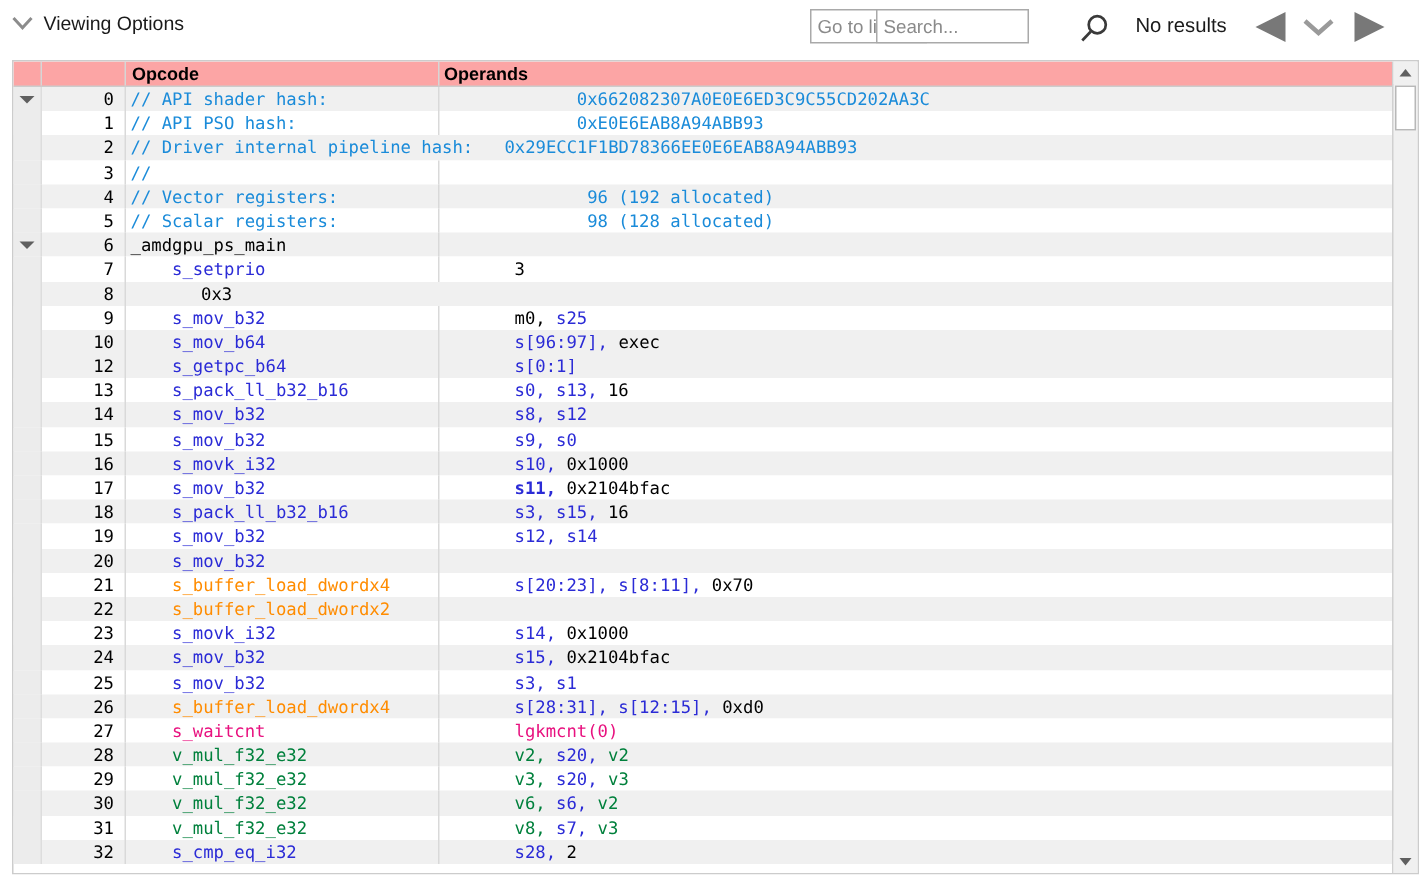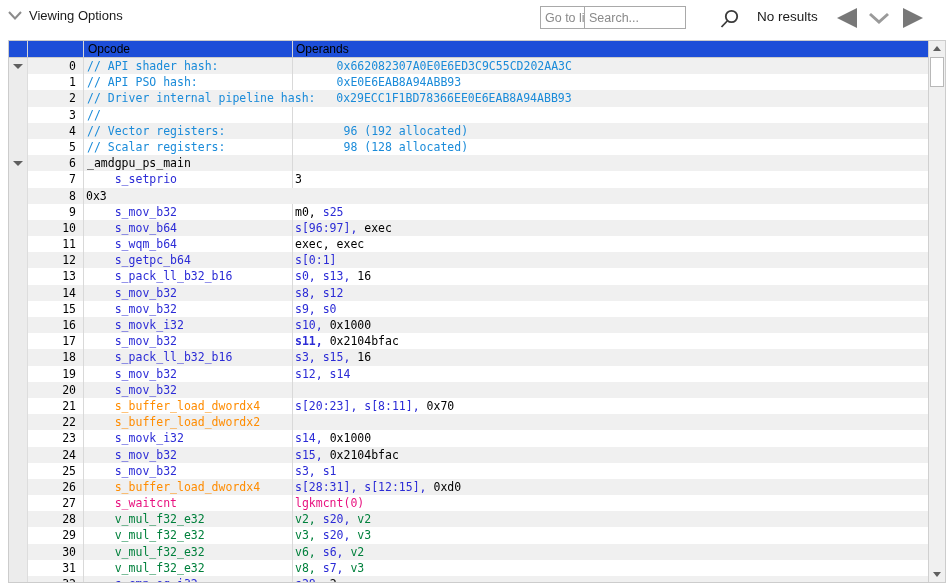--- a/index.html
+++ b/index.html
@@ -23,39 +23,39 @@
   .mag{position:absolute;left:718px;top:9px;pointer-events:none;}
   .noresults{position:absolute;left:757px;top:9px;font-size:13.5px;color:#1a1a1a;}
   .navbtn{position:absolute;top:7px;width:30px;height:24px;background:transparent;border:none;padding:0;cursor:pointer;}
   #prev{left:831px;} #chev{left:867px;top:11px;} #next{left:899px;}
   
   .isa{
     position:absolute;left:8px;top:40px;width:938px;height:543px;
     box-sizing:border-box;border:1px solid #cccccc;background:#fff;overflow:hidden;
   }
   .isa-inner{position:absolute;left:0;top:0;right:17px;bottom:0;overflow:hidden;}
-  .hdr{display:flex;height:17px;box-sizing:border-box;border-bottom:1px solid #cccccc;background:#1d4ed8;
-       font-size:12px;font-weight:normal;color:#000;}
+  .hdr{display:flex;height:17px;box-sizing:border-box;border-bottom:1px solid #cccccc;background:#fca5a5;
+       font-size:12px;font-weight:bold;color:#000;}
   .hc{box-sizing:border-box;height:100%;line-height:16px;}
   .h-gutter{width:19px;border-right:1px solid #d6d6d6;}
   .h-num{width:56px;border-right:1px solid #d6d6d6;}
   .h-op{width:209px;border-right:1px solid #d6d6d6;padding-left:4px;}
   .h-args{flex:1;padding-left:3px;}
   .rows{position:absolute;left:0;top:17px;right:0;bottom:0;overflow:hidden;}
   .row{display:flex;height:16.2px;line-height:16.2px;background:#fff;
        font-family:"DejaVu Sans Mono","Liberation Mono",monospace;font-size:11.5px;}
   .row.even{background:#f0f0f0;}
   .cell{box-sizing:border-box;height:100%;}
   .c-gutter{width:19px;background:#ececec;border-right:1px solid #dddddd;position:relative;flex:none;}
   .tri{position:absolute;left:4px;top:6px;width:0;height:0;
        border-left:5px solid transparent;border-right:5px solid transparent;border-top:5px solid #5f5f5f;}
   .c-num{width:56px;flex:none;text-align:right;padding-right:7px;border-right:1px solid #d9d9d9;color:#000;}
   .c-op{width:209px;flex:none;border-right:1px solid #d9d9d9;padding-left:3px;white-space:pre;overflow:visible;}
   .c-op.cspan{width:auto;flex:1;border-right:none;}
-  .c-args{flex:1;padding-left:2px;white-space:pre;overflow:hidden;}
+  .c-args{flex:1;padding-left:2px;white-space:pre;overflow:hidden;margin-left:48px;}
   
   .sbar{position:absolute;right:0;top:0;bottom:0;width:17px;background:#f0f0f0;border-left:1px solid #d0d0d0;box-sizing:border-box;}
   .sbtn{position:absolute;left:0;width:16px;height:15px;display:flex;align-items:center;justify-content:center;background:#f0f0f0;cursor:pointer;}
   .sbtn.up{top:0;} .sbtn.down{bottom:0;}
   .arr-up{width:0;height:0;border-left:4px solid transparent;border-right:4px solid transparent;border-bottom:5px solid #5f5f5f;}
   .arr-dn{width:0;height:0;border-left:4px solid transparent;border-right:4px solid transparent;border-top:5px solid #5f5f5f;}
   .thumb{position:absolute;left:1px;top:16px;width:14px;height:30px;background:#ffffff;border:1px solid #b8b8b8;box-sizing:border-box;cursor:grab;}
 </style>
 </head>
 <body>
@@ -164,26 +164,20 @@
           <div class="cell c-num">9</div>
           <div class="cell c-op"><span style="color: rgb(43, 43, 214);">    s_mov_b32</span></div>
           <div class="cell c-args"><span style="color: rgb(0, 0, 0);">m0, </span><span style="color: rgb(43, 43, 214);">s25</span></div>
         </div>
         <div class="row even">
           <div class="cell c-gutter"></div>
           <div class="cell c-num">10</div>
           <div class="cell c-op"><span style="color: rgb(43, 43, 214);">    s_mov_b64</span></div>
           <div class="cell c-args"><span style="color: rgb(43, 43, 214);">s[96:97], </span><span style="color: rgb(0, 0, 0);">exec</span></div>
         </div>
-        <div class="row">
-          <div class="cell c-gutter"></div>
-          <div class="cell c-num">11</div>
-          <div class="cell c-op"><span style="color: rgb(43, 43, 214);">    s_wqm_b64</span></div>
-          <div class="cell c-args"><span style="color: rgb(0, 0, 0);">exec, exec</span></div>
-        </div>
         <div class="row even">
           <div class="cell c-gutter"></div>
           <div class="cell c-num">12</div>
           <div class="cell c-op"><span style="color: rgb(43, 43, 214);">    s_getpc_b64</span></div>
           <div class="cell c-args"><span style="color: rgb(43, 43, 214);">s[0:1]</span></div>
         </div>
         <div class="row">
           <div class="cell c-gutter"></div>
           <div class="cell c-num">13</div>
           <div class="cell c-op"><span style="color: rgb(43, 43, 214);">    s_pack_ll_b32_b16</span></div>

